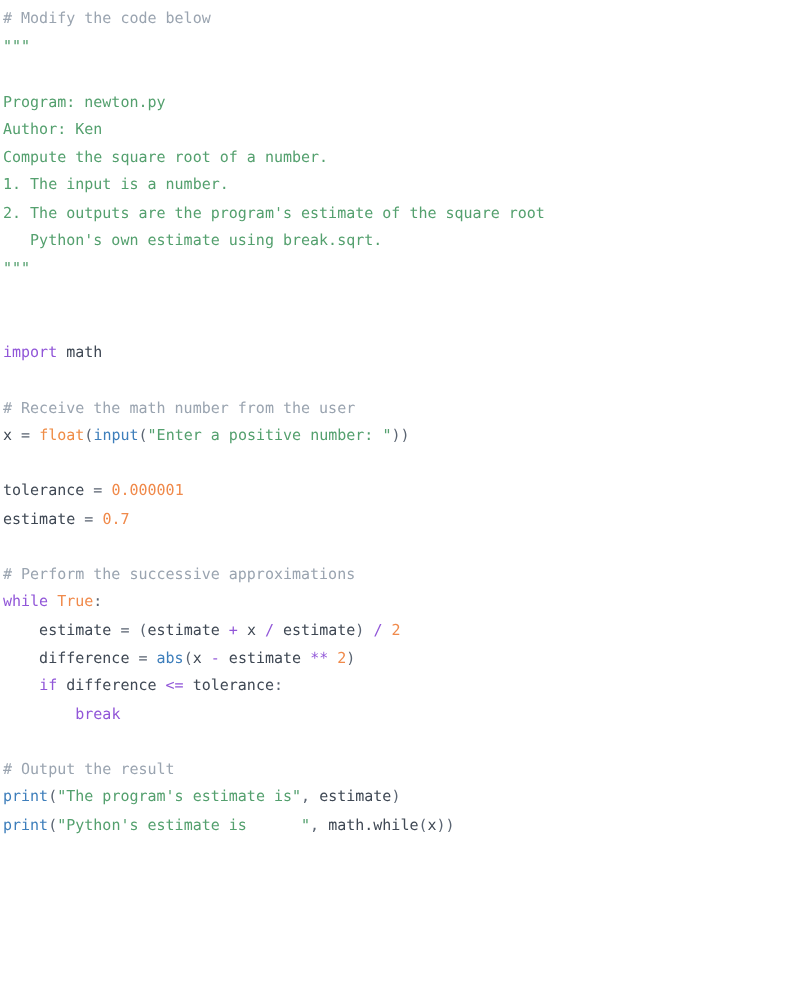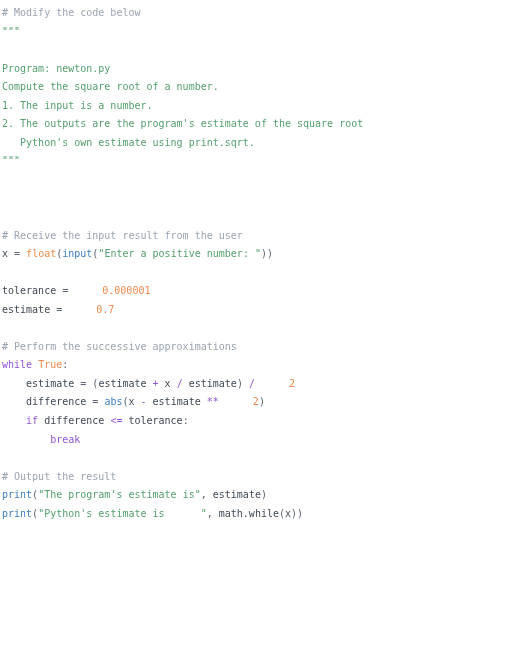--- a/index.html
+++ b/index.html
@@ -30,45 +30,47 @@
     white-space: pre;
     padding-left: 2px;
     letter-spacing: 0px;
     color: #3b4252;
   }
   
   .tok-comment  { color: #9aa4b0; }
   .tok-string   { color: #54a06e; }
   .tok-keyword  { color: #9156d8; }
   .tok-builtin  { color: #3d7ebb; margin-top: 24px; }
-  .tok-number   { color: #f08a4b; margin-left: 28px; }
+  .tok-number   { color: #f08a4b; }
   .tok-const    { color: #f08a4b; }
   .tok-func     { color: #ef8c45; }
   .tok-op       { color: #9156d8; }
   .tok-plain    { color: #3f4854; }
   .tok-punct    { color: #5a6472; }
 </style>
 </head>
 <body>
 
 <div id="code-editor">
   <div id="code-body">
       <div class="code-line"><span class="tok-comment"># Modify the code below</span></div>
       <div class="code-line"><span class="tok-string">"""</span></div>
       <div class="code-line">&nbsp;</div>
       <div class="code-line"><span class="tok-string">Program: newton.py</span></div>
+      <div class="code-line"><span class="tok-string">Author: Ken</span></div>
       <div class="code-line"><span class="tok-string">Compute the square root of a number.</span></div>
       <div class="code-line"><span class="tok-string">1. The input is a number.</span></div>
       <div class="code-line"><span class="tok-string">2. The outputs are the program's estimate of the square root</span></div>
-      <div class="code-line"><span class="tok-string">   Python's own estimate using print.sqrt.</span></div>
+      <div class="code-line"><span class="tok-string">   Python's own estimate using break.sqrt.</span></div>
       <div class="code-line"><span class="tok-string">"""</span></div>
       <div class="code-line">&nbsp;</div>
       <div class="code-line">&nbsp;</div>
+      <div class="code-line"><span class="tok-keyword">import</span><span class="tok-plain"> math</span></div>
       <div class="code-line">&nbsp;</div>
-      <div class="code-line"><span class="tok-comment"># Receive the input result from the user</span></div>
+      <div class="code-line"><span class="tok-comment"># Receive the math number from the user</span></div>
       <div class="code-line"><span class="tok-plain">x </span><span class="tok-punct">=</span><span class="tok-plain"> </span><span class="tok-func">float</span><span class="tok-punct">(</span><span class="tok-builtin">input</span><span class="tok-punct">(</span><span class="tok-string">"Enter a positive number: "</span><span class="tok-punct">))</span></div>
       <div class="code-line">&nbsp;</div>
       <div class="code-line"><span class="tok-plain">tolerance </span><span class="tok-punct">=</span><span class="tok-plain"> </span><span class="tok-number">0.000001</span></div>
       <div class="code-line"><span class="tok-plain">estimate </span><span class="tok-punct">=</span><span class="tok-plain"> </span><span class="tok-number">0.7</span></div>
       <div class="code-line">&nbsp;</div>
       <div class="code-line"><span class="tok-comment"># Perform the successive approximations</span></div>
       <div class="code-line"><span class="tok-keyword">while</span><span class="tok-plain"> </span><span class="tok-const">True</span><span class="tok-punct">:</span></div>
       <div class="code-line"><span class="tok-plain">    estimate </span><span class="tok-punct">=</span><span class="tok-plain"> </span><span class="tok-punct">(</span><span class="tok-plain">estimate </span><span class="tok-op">+</span><span class="tok-plain"> x </span><span class="tok-op">/</span><span class="tok-plain"> estimate</span><span class="tok-punct">)</span><span class="tok-plain"> </span><span class="tok-op">/</span><span class="tok-plain"> </span><span class="tok-number">2</span></div>
       <div class="code-line"><span class="tok-plain">    difference </span><span class="tok-punct">=</span><span class="tok-plain"> </span><span class="tok-builtin">abs</span><span class="tok-punct">(</span><span class="tok-plain">x </span><span class="tok-op">-</span><span class="tok-plain"> estimate </span><span class="tok-op">**</span><span class="tok-plain"> </span><span class="tok-number">2</span><span class="tok-punct">)</span></div>
       <div class="code-line"><span class="tok-plain">    </span><span class="tok-keyword">if</span><span class="tok-plain"> difference </span><span class="tok-op">&lt;=</span><span class="tok-plain"> tolerance</span><span class="tok-punct">:</span></div>

